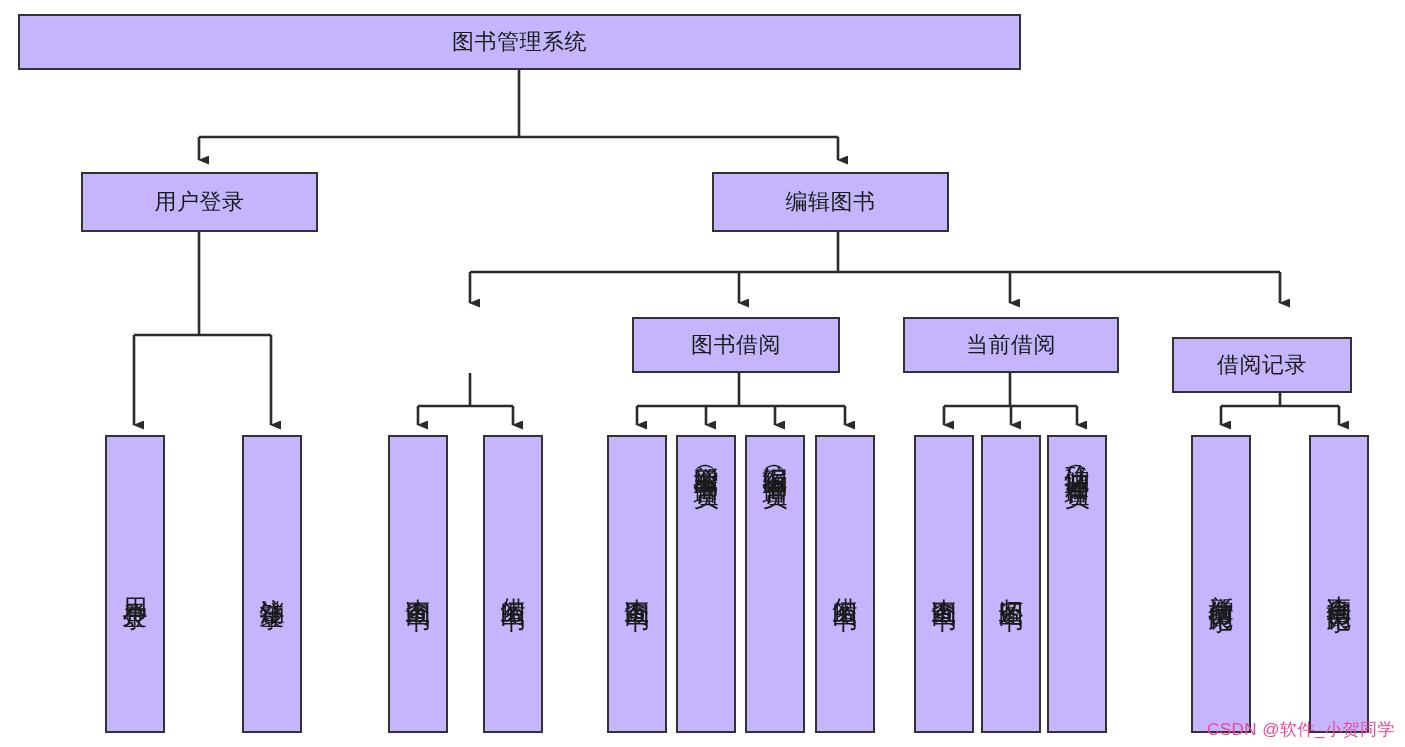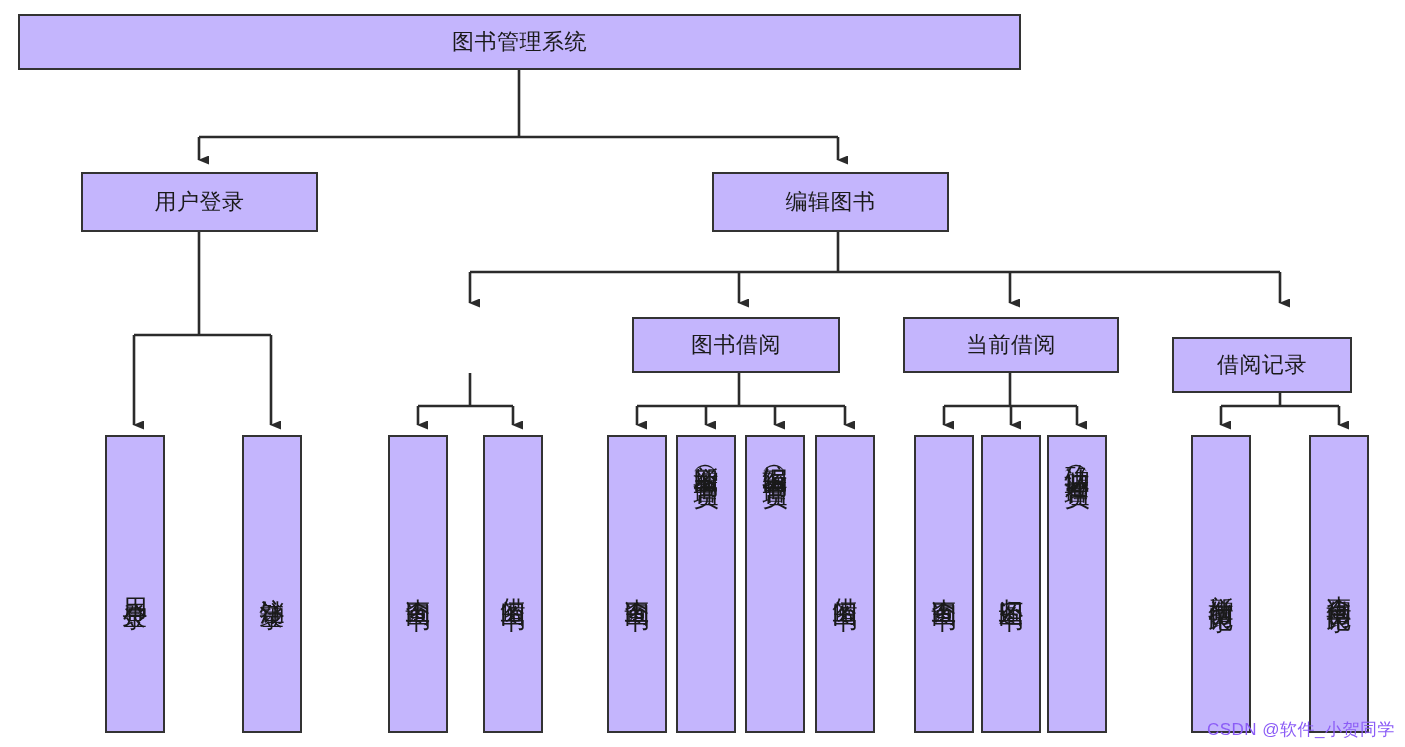--- a/index.html
+++ b/index.html
@@ -62,21 +62,21 @@
   }
   .node.v.center {
     align-items: center;
     padding-top: 0;
   }
   #watermark {
     position: absolute;
     right: 10px;
     bottom: 6px;
     font-size: 17px;
-    color: #8b5cf6;
+    color: #ec4899;
     white-space: nowrap;
     letter-spacing: 0.5px;
   }
 </style>
 </head>
 <body>
 
 <div id="diagram">
 
   <svg id="edges" viewBox="0 0 1405 747" width="1405" height="747" xmlns="http://www.w3.org/2000/svg">

